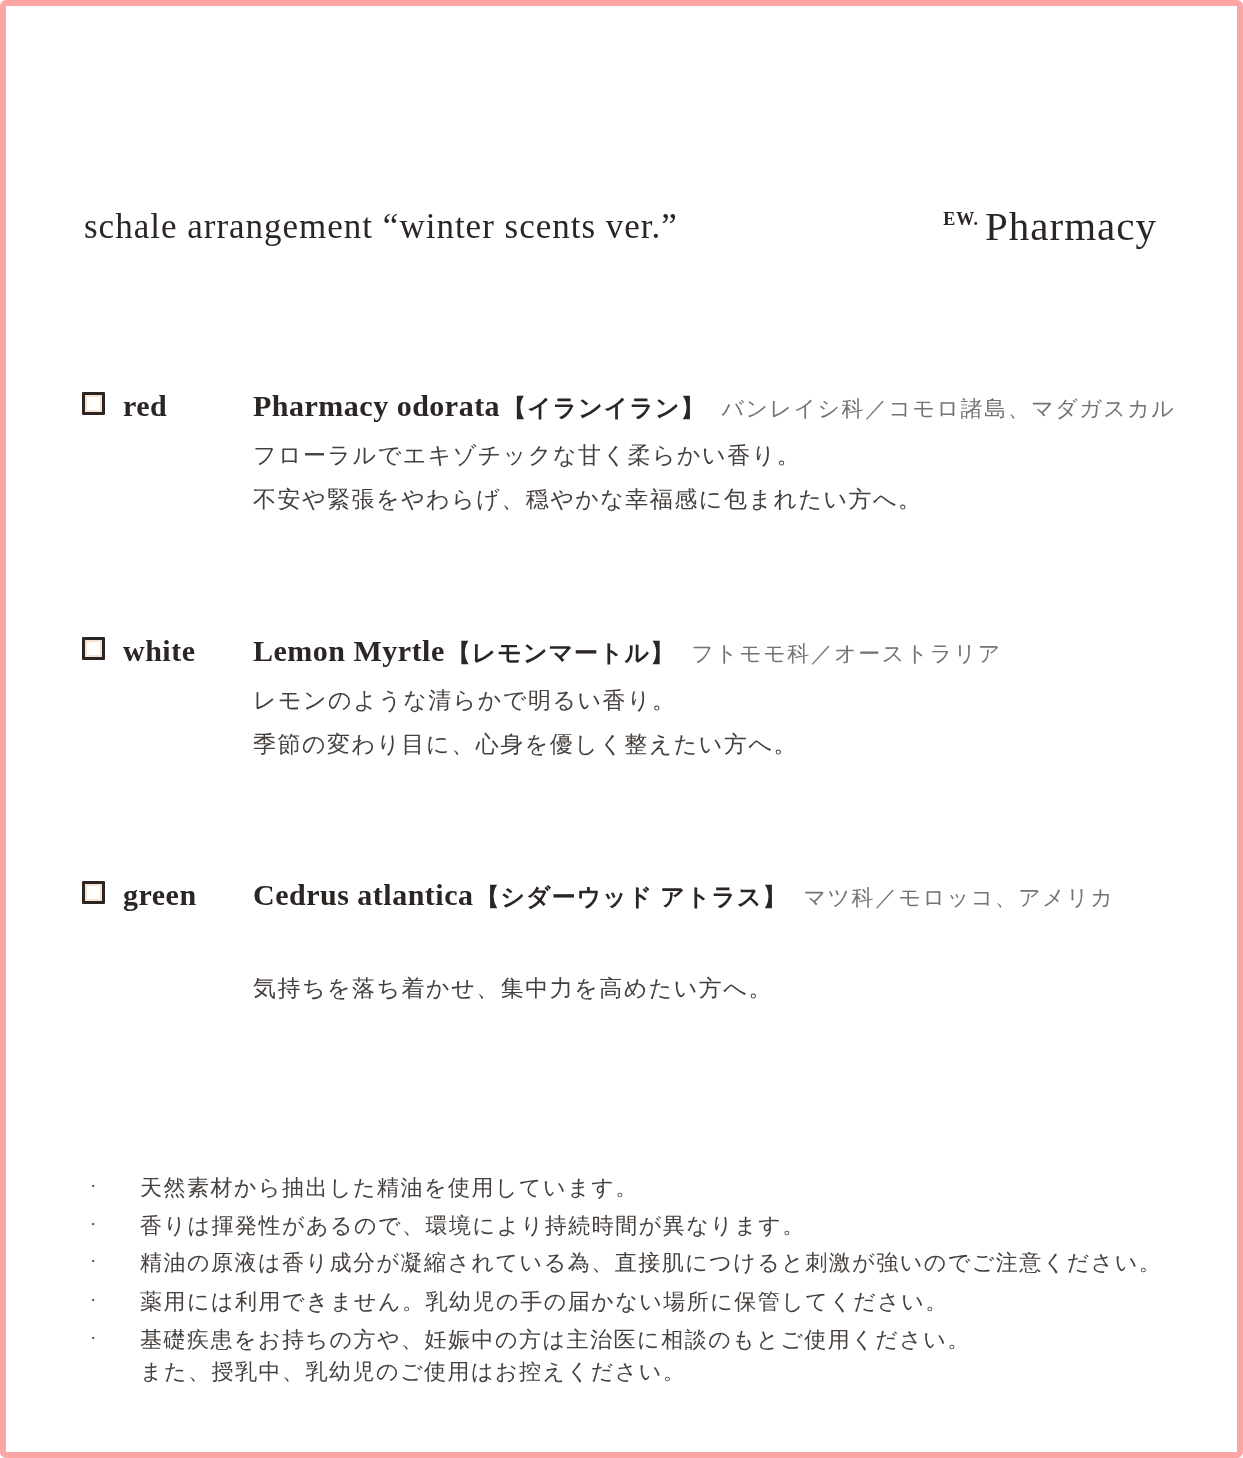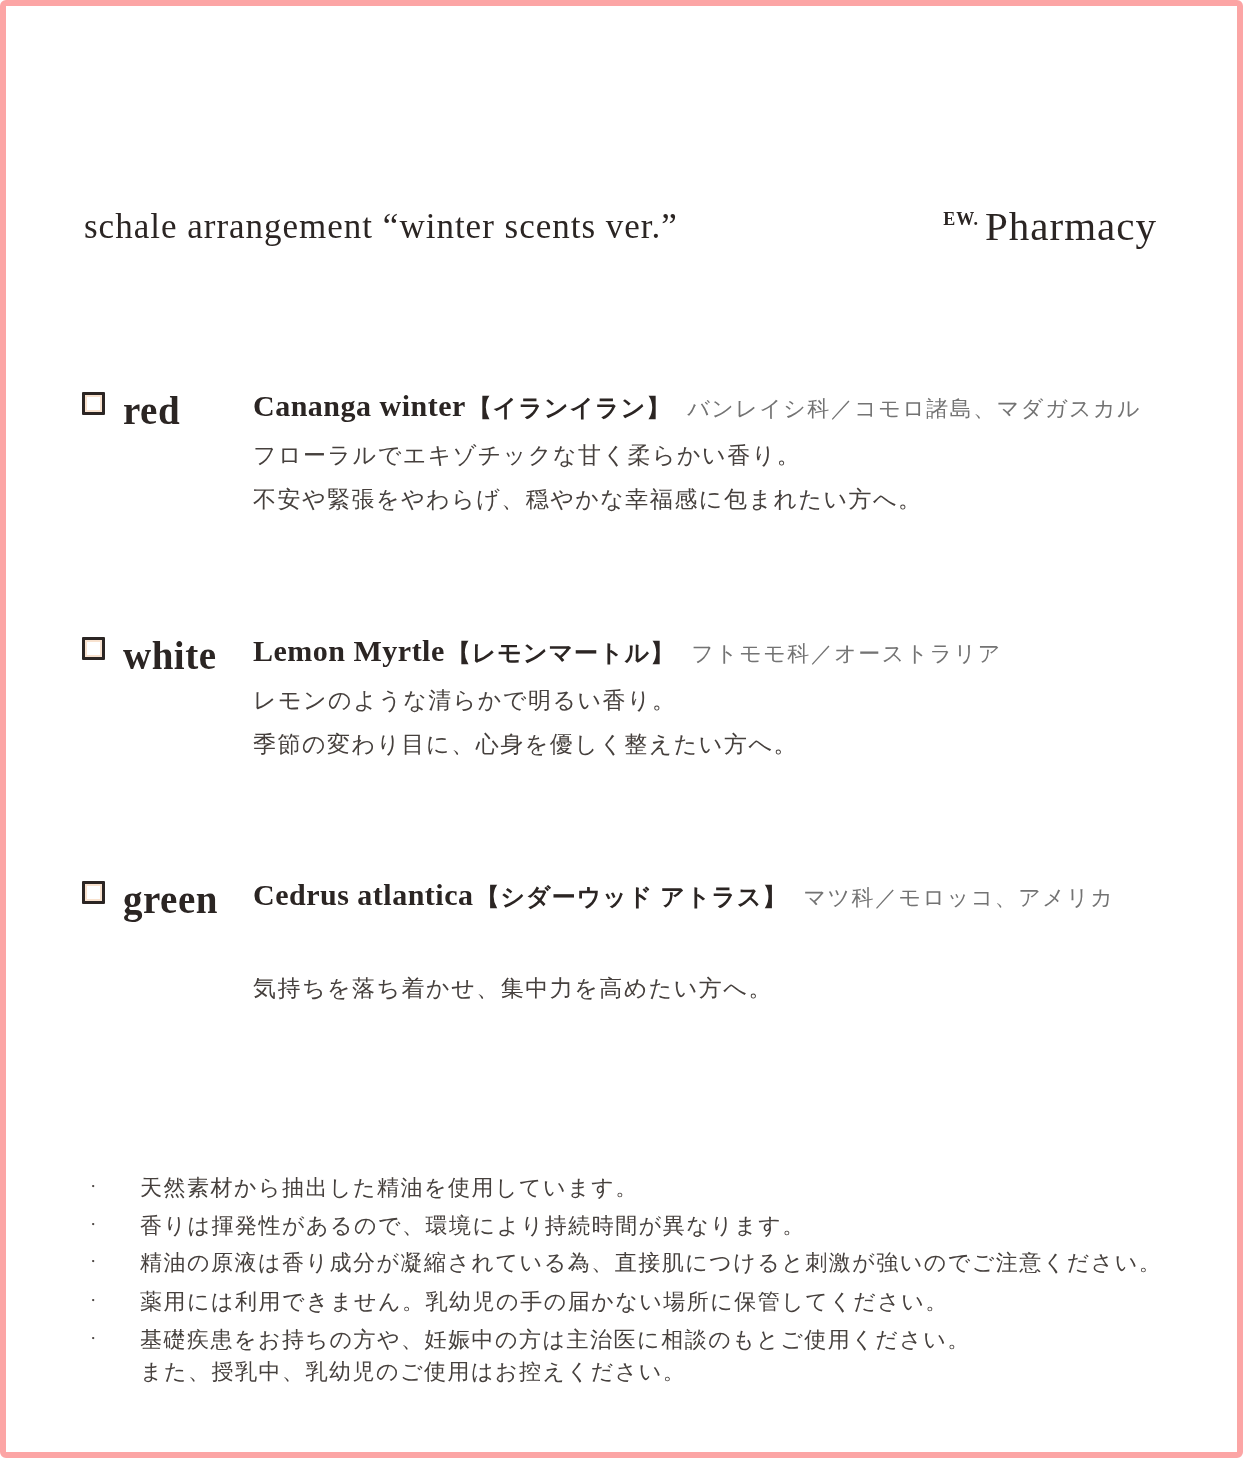--- a/index.html
+++ b/index.html
@@ -48,21 +48,21 @@
     position:absolute; left:76px; top:3px;
     width:23px; height:23px;
     border:3px solid #2b2523;
     border-radius:1px;
     background:#fff;
     box-shadow: inset 0 0 0 2px rgba(243,203,168,0.55);
     cursor:pointer;
   }
   .color-label {
     position:absolute; left:117px; top:0;
-    font-size:39px; font-weight:700;
+    font-size:30px; font-weight:700;
     line-height:1.15; letter-spacing:0.5px;
   }
   .item-heading {
     position:absolute; left:247px; top:0;
     line-height:1.15; white-space:nowrap;
   }
   .latin  { font-size:30px; font-weight:700; letter-spacing:0.5px; }
   .jname  { font-size:24px; font-weight:600; margin-left:2px; letter-spacing:1px; }
   .family { font-size:22px; font-weight:400; margin-left:16px; letter-spacing:1.5px; color:#737373; }
   .desc {
@@ -100,21 +100,21 @@
   <h1 class="title">schale arrangement “winter scents ver.”</h1>
 
   <div class="brand">
     <span class="brand-prefix">EW.</span><span class="brand-name">Pharmacy</span>
   </div>
 
   <section class="item i0">
     <span class="checkbox"></span>
     <span class="color-label">red</span>
     <div class="item-heading">
-      <span class="latin">Cananga winter</span><span class="jname">【イランイラン】</span><span class="family">バンレイシ科／コモロ諸島、マダガスカル</span>
+      <span class="latin">Pharmacy odorata</span><span class="jname">【イランイラン】</span><span class="family">バンレイシ科／コモロ諸島、マダガスカル</span>
     </div>
     <p class="desc d1">フローラルでエキゾチックな甘く柔らかい香り。</p>
     <p class="desc d2">不安や緊張をやわらげ、穏やかな幸福感に包まれたい方へ。</p>
   </section>
 
   <section class="item i1">
     <span class="checkbox"></span>
     <span class="color-label">white</span>
     <div class="item-heading">
       <span class="latin">Lemon Myrtle</span><span class="jname">【レモンマートル】</span><span class="family">フトモモ科／オーストラリア</span>

